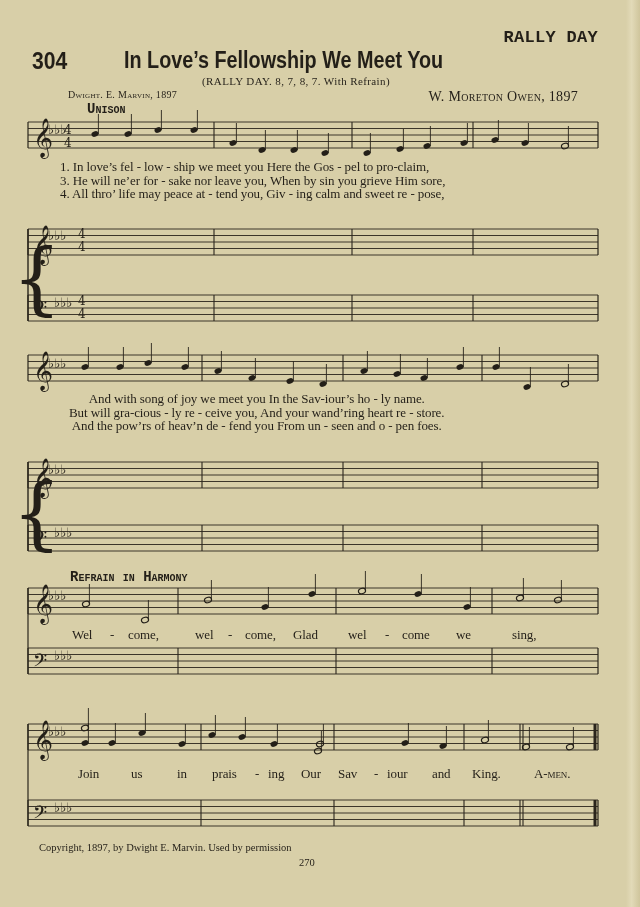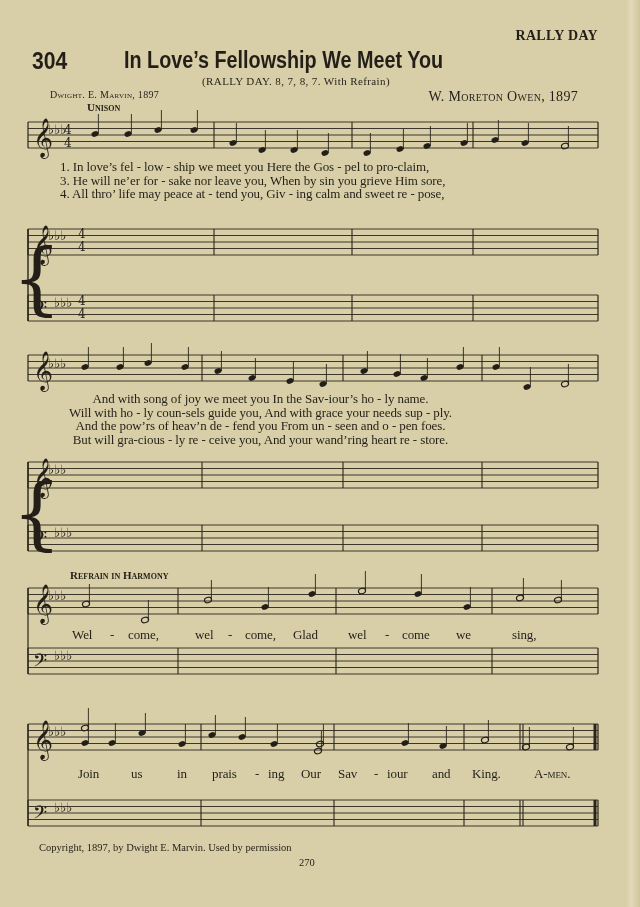--- a/index.html
+++ b/index.html
@@ -4,27 +4,27 @@
 <style>
   html, body { margin:0; padding:0; }
   body {
     width:640px; height:907px; overflow:hidden; position:relative;
     background:#d8cfa8;
     font-family:"Liberation Serif", serif; color:#231f18;
   }
   .page-edge { position:absolute; top:0; right:0; width:14px; height:907px;
     background:linear-gradient(to right,#d8cfa8,#e2dab8 40%,#cfc59c); }
   .abs { position:absolute; white-space:nowrap; }
-  .section-tag { top:28px; right:42px; font-family:Liberation Serif, serif; font-weight:bold; font-size:14px; letter-spacing:0.3px; }
+  .section-tag { top:28px; right:42px; font-family:Liberation Mono, monospace; font-weight:bold; font-size:17px; letter-spacing:0.3px; }
   .hymn-number { top:48px; left:32px; font-family:"Liberation Sans",sans-serif; font-weight:bold; font-size:23px; transform:scaleX(0.92); transform-origin:left; }
   .hymn-title { top:47px; left:124px; font-family:"Liberation Sans",sans-serif; font-weight:bold; font-size:23px; transform:scaleX(0.86); transform-origin:left; }
   .meter { top:75px; left:202px; font-size:11px; letter-spacing:0.4px; }
-  .author { top:89px; left:50px; font-size:10px; font-variant:small-caps; letter-spacing:0.3px; }
+  .author { top:89px; left:68px; font-size:10px; font-variant:small-caps; letter-spacing:0.3px; }
   .composer { top:89px; right:62px; font-size:14px; font-variant:small-caps; letter-spacing:0.3px; }
-  .part-label { font-size:11px; font-variant:small-caps; font-weight:bold; }
+  .part-label { font-size:14px; font-variant:small-caps; font-weight:bold;font-family:Liberation Mono, monospace; }
   .lyric { font-size:13px; line-height:13.6px; letter-spacing:-0.1px; }
   .lyric div { height:13.6px; }
   .copyright { top:842px; left:39px; font-size:10.5px; }
   .page-number { top:857px; left:299px; font-size:10.5px; }
   svg.music { position:absolute; left:0; top:0; }
 </style>
 </head>
 <body>
 
 <div class="page-edge"></div>
@@ -295,23 +295,22 @@
 </svg>
 
 <div class="abs lyric" style="top:160px;left:60px;">
   <div>1. In  love’s fel - low - ship we meet you  Here  the Gos - pel   to  pro-claim,</div>
   <div>3. He   will ne’er for - sake nor leave you,  When  by  sin  you grieve Him sore,</div>
   <div>4. All  thro’ life may peace  at - tend you,  Giv  -  ing calm and sweet  re - pose,</div>
 </div>
 
 <div class="abs lyric" style="top:392px;left:69px;text-align:center;">
   <div>And  with song of   joy  we  meet you   In  the Sav-iour’s ho -  ly  name.</div>
-  <div>Will with  ho  -  ly   coun-sels guide you,  And with grace your needs sup - ply.</div>
+  <div>But  will gra-cious - ly   re - ceive  you,  And your wand’ring heart re - store.</div>
   <div>And  the pow’rs of heav’n de - fend  you   From un - seen  and  o  -  pen  foes.</div>
-  <div>But  will gra-cious - ly   re - ceive  you,  And your wand’ring heart re - store.</div>
 </div>
 
 <div class="abs lyric" style="top:628px;left:0;width:640px;">
   <span class="abs" style="left:72px">Wel</span>
   <span class="abs" style="left:110px">-</span>
   <span class="abs" style="left:128px">come,</span>
   <span class="abs" style="left:195px">wel</span>
   <span class="abs" style="left:228px">-</span>
   <span class="abs" style="left:245px">come,</span>
   <span class="abs" style="left:293px">Glad</span>

